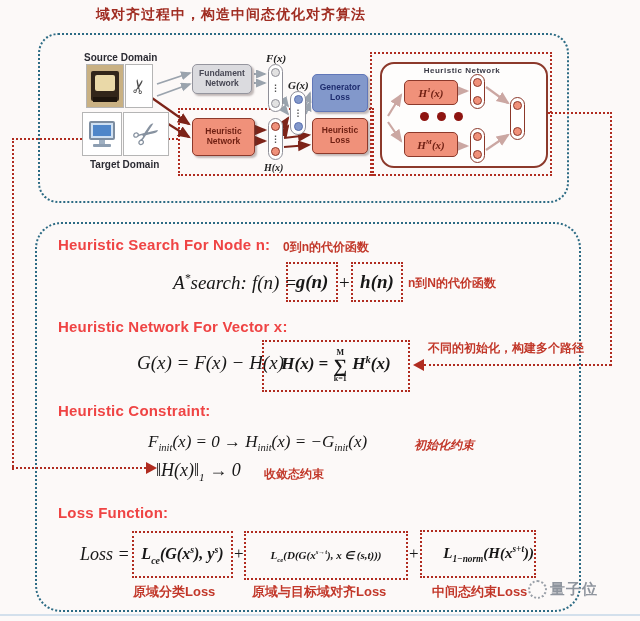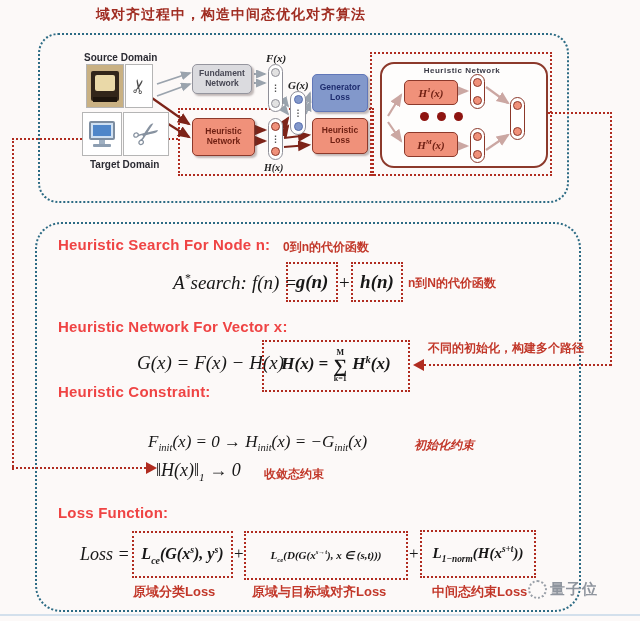--- a/index.html
+++ b/index.html
@@ -251,41 +251,41 @@
       <span class="sum">
         <span class="lim">M</span>
         <span class="sig">∑</span>
         <span class="lim">k=1</span>
       </span>
       <span>H</span><sup>k</sup><span>(x)</span>
     </span>
   </div>
   <div class="rnote" style="left:428px;top:340px;">不同的初始化，构建多个路径</div>
 
-  <div class="h" style="left:58px;top:383px;">Heuristic  Constraint:</div>
+  <div class="h" style="left:58px;top:402px;">Heuristic  Constraint:</div>
   <div class="f" style="left:148px;top:432px;font-size:17px;">
     <span>F</span><sub>init</sub><span>(x) = 0 → </span><span>H</span><sub>init</sub><span>(x) = −</span><span>G</span><sub>init</sub><span>(x)</span>
   </div>
   <div class="rnote" style="left:414px;top:437px;font-style:italic;">初始化约束</div>
   <div class="f" style="left:156px;top:460px;font-size:18px;">
     <span>‖H(x)‖</span><sub>1</sub><span> → 0</span>
   </div>
   <div class="rnote" style="left:264px;top:466px;">收敛态约束</div>
 
   <div class="h" style="left:58px;top:504px;">Loss Function:</div>
   <div class="f" style="left:80px;top:544px;font-size:18px;">Loss =</div>
   <div class="fbox" style="left:132px;top:531px;width:101px;height:47px;font-size:16px;">
     <span><span>L</span><sub>ce</sub><span>(G(x</span><sup>s</sup><span>), y</span><sup>s</sup><span>)</span></span>
   </div>
   <div class="f" style="left:234px;top:544px;font-size:17px;font-style:normal;">+</div>
   <div class="fbox" style="left:244px;top:531px;width:164px;height:49px;font-size:11px;">
     <span><span>L</span><sub>ce</sub><span>(D(G(x</span><sup>s→t</sup><span>), x ∈ (s,t)))</span></span>
   </div>
   <div class="f" style="left:409px;top:544px;font-size:17px;font-style:normal;">+</div>
-  <div class="fbox" style="left:420px;top:530px;width:116px;height:48px;font-size:15px;">
+  <div class="fbox" style="left:420px;top:530px;width:116px;height:48px;font-size:15px;justify-content:flex-end;">
     <span><span>L</span><sub>1−norm</sub><span>(H(x</span><sup>s+t</sup><span>))</span></span>
   </div>
   <div class="losslabel" style="left:133px;top:583px;">原域分类Loss</div>
   <div class="losslabel" style="left:252px;top:583px;">原域与目标域对齐Loss</div>
   <div class="losslabel" style="left:432px;top:583px;">中间态约束Loss</div>
 
   <div class="wm-dot" style="left:528px;top:580px;"></div>
   <div class="watermark" style="left:550px;top:580px;">量子位</div>
 
   <div class="bottom-rule"></div>

